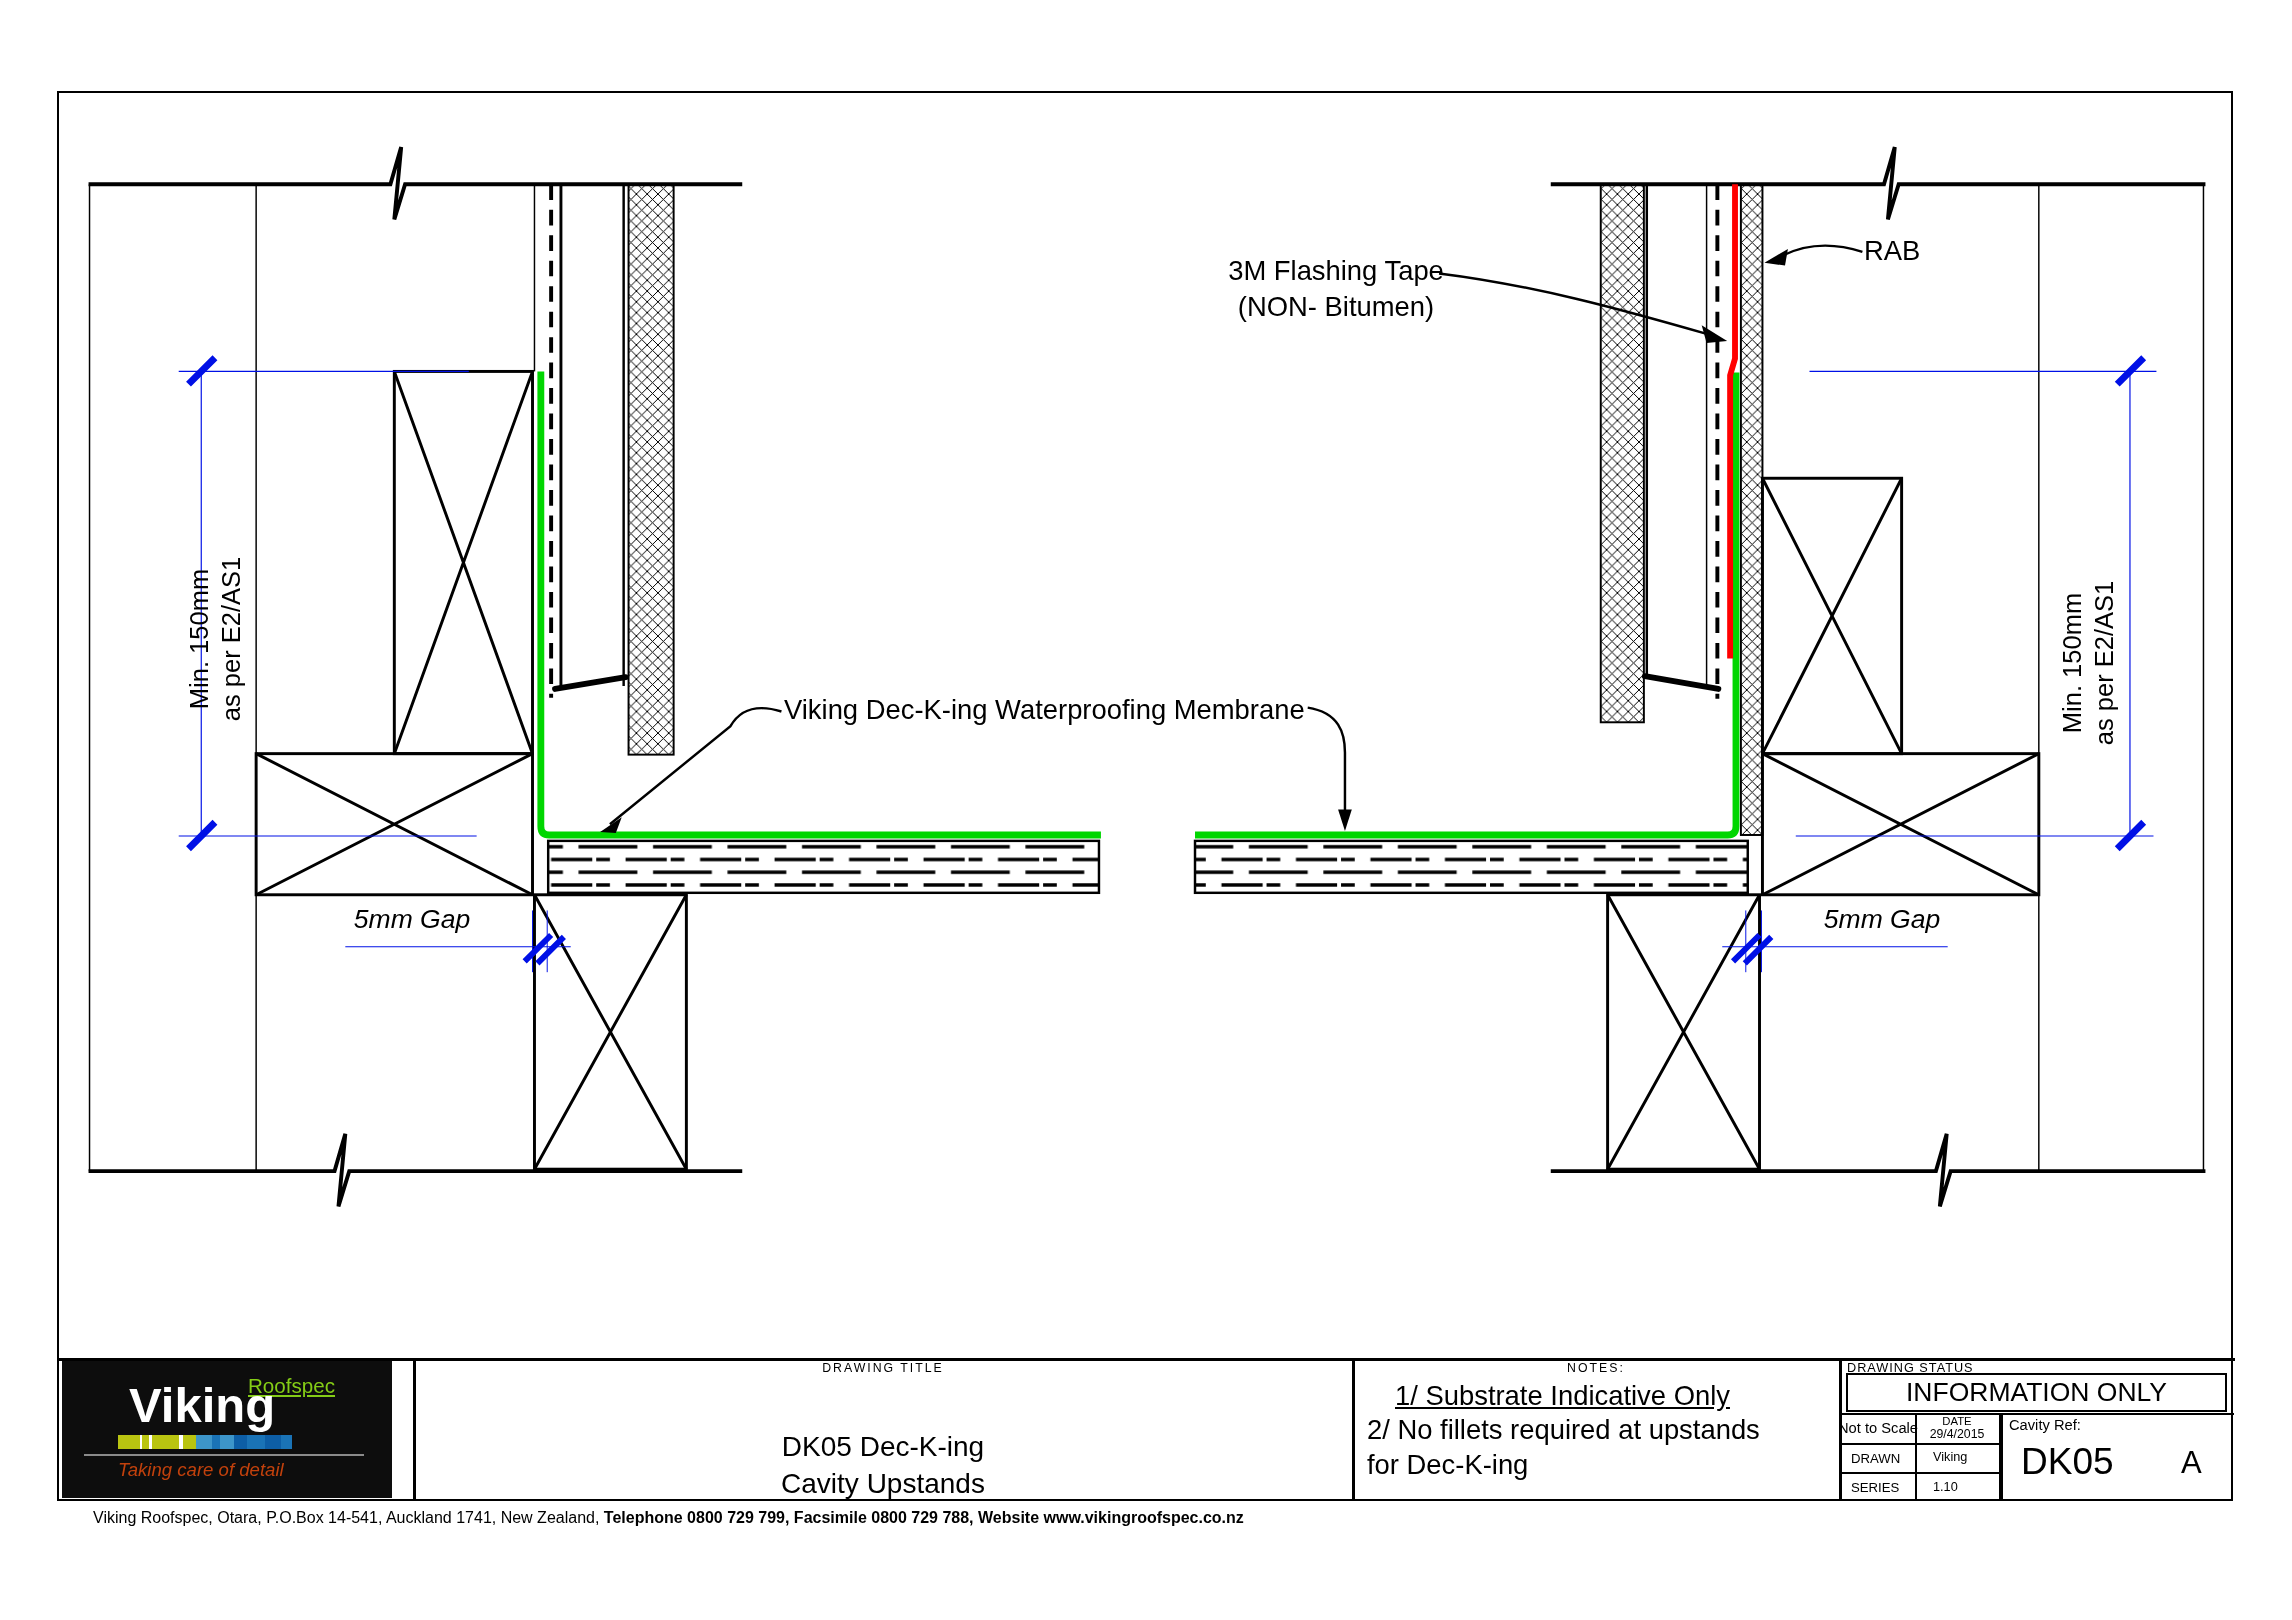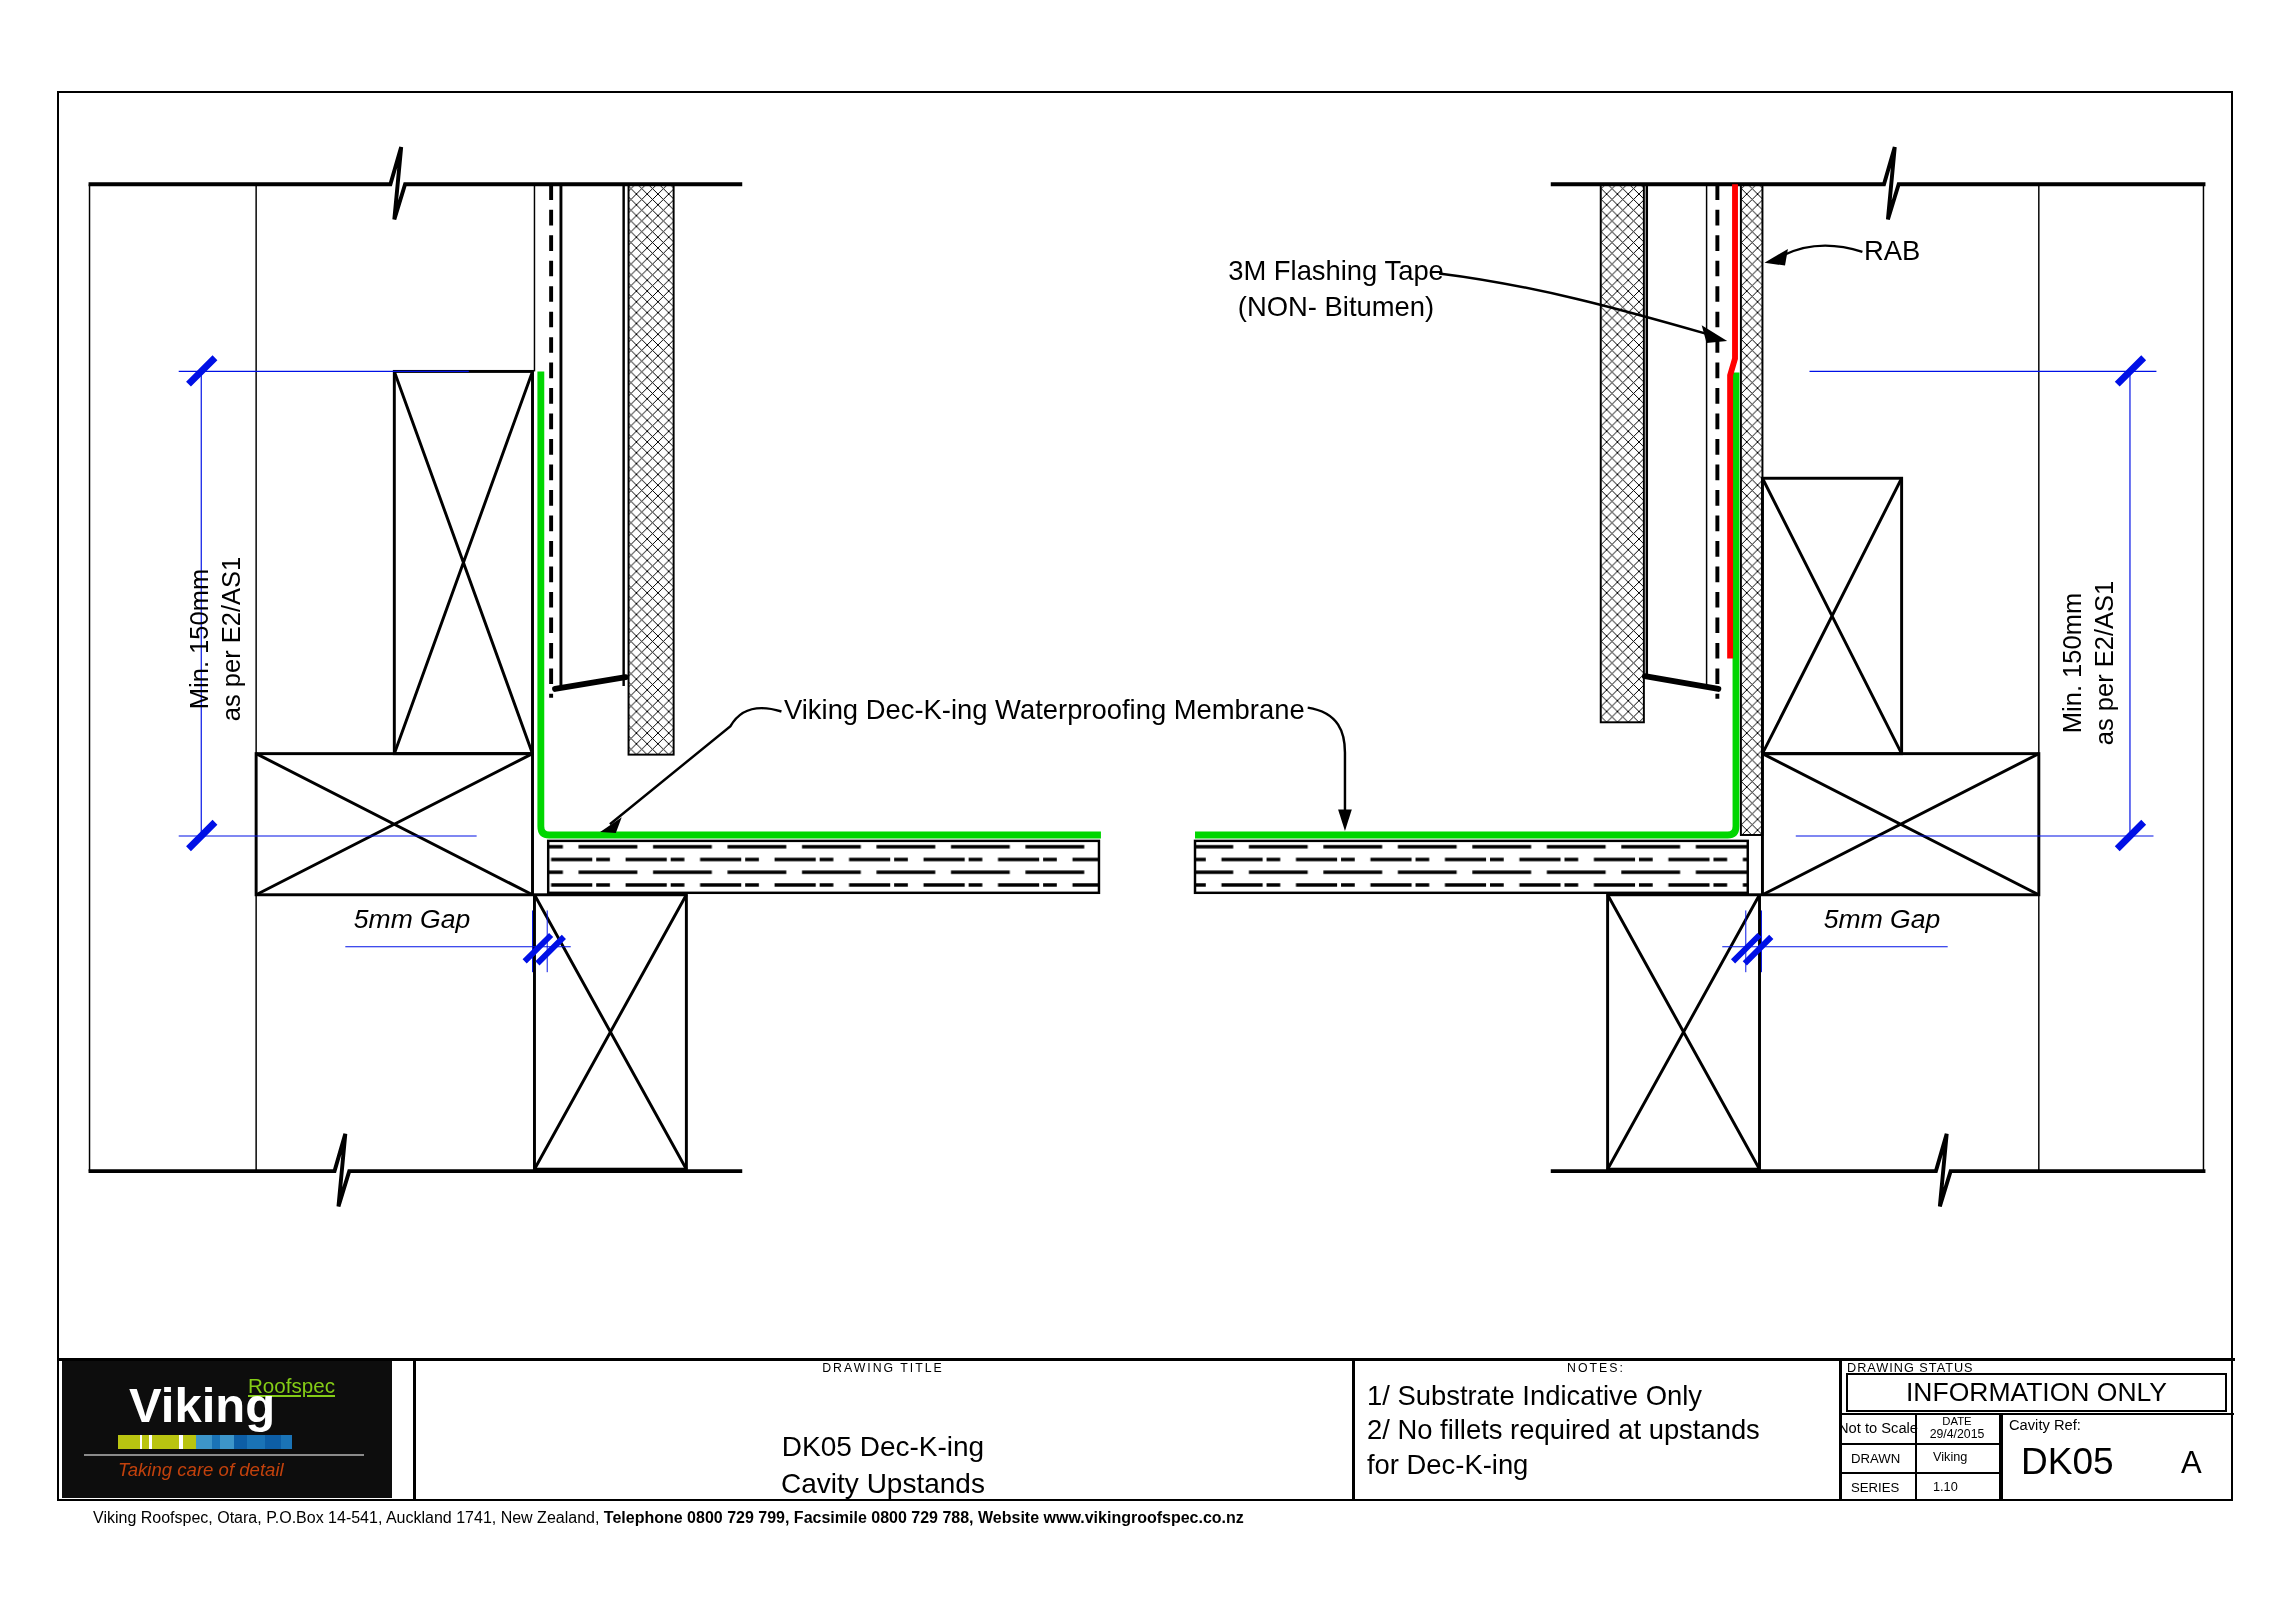--- a/index.html
+++ b/index.html
@@ -170,21 +170,21 @@
     <div id="logo-strip"></div>
     <div id="logo-rule"></div>
     <div id="logo-tagline">Taking care of detail</div>
   </div>
 
   <div class="abs tb-small cx" style="left:883px;top:1361px;">DRAWING TITLE</div>
   <div class="abs title-big cx" style="left:883px;top:1392px;">DK05 Dec-K-ing</div>
   <div class="abs title-big cx" style="left:883px;top:1429px;">Cavity Upstands</div>
 
   <div class="abs tb-small cx" style="left:1596px;top:1361px;">NOTES:</div>
-  <div class="abs note-line" style="left:1367px;top:1380px;">1/ Substrate Indicative Only</div>
+  <div class="abs note-line" style="left:1395px;top:1380px;text-decoration:underline;">1/ Substrate Indicative Only</div>
   <div class="abs note-line" style="left:1367px;top:1414px;">2/ No fillets required at upstands</div>
   <div class="abs note-line" style="left:1367px;top:1449px;">for Dec-K-ing</div>
 
   <div class="abs" style="left:1847px;top:1361px;font-size:12.7px;letter-spacing:1px;">DRAWING STATUS</div>
   <div id="info-box">INFORMATION ONLY</div>
 
   <div class="line" style="left:1840px;top:1413px;width:394px;height:2px;"></div>
   <div class="line" style="left:1840px;top:1443px;width:162px;height:2px;"></div>
   <div class="line" style="left:1840px;top:1472px;width:162px;height:2px;"></div>
   <div class="line" style="left:1915px;top:1413px;width:2px;height:86px;"></div>

